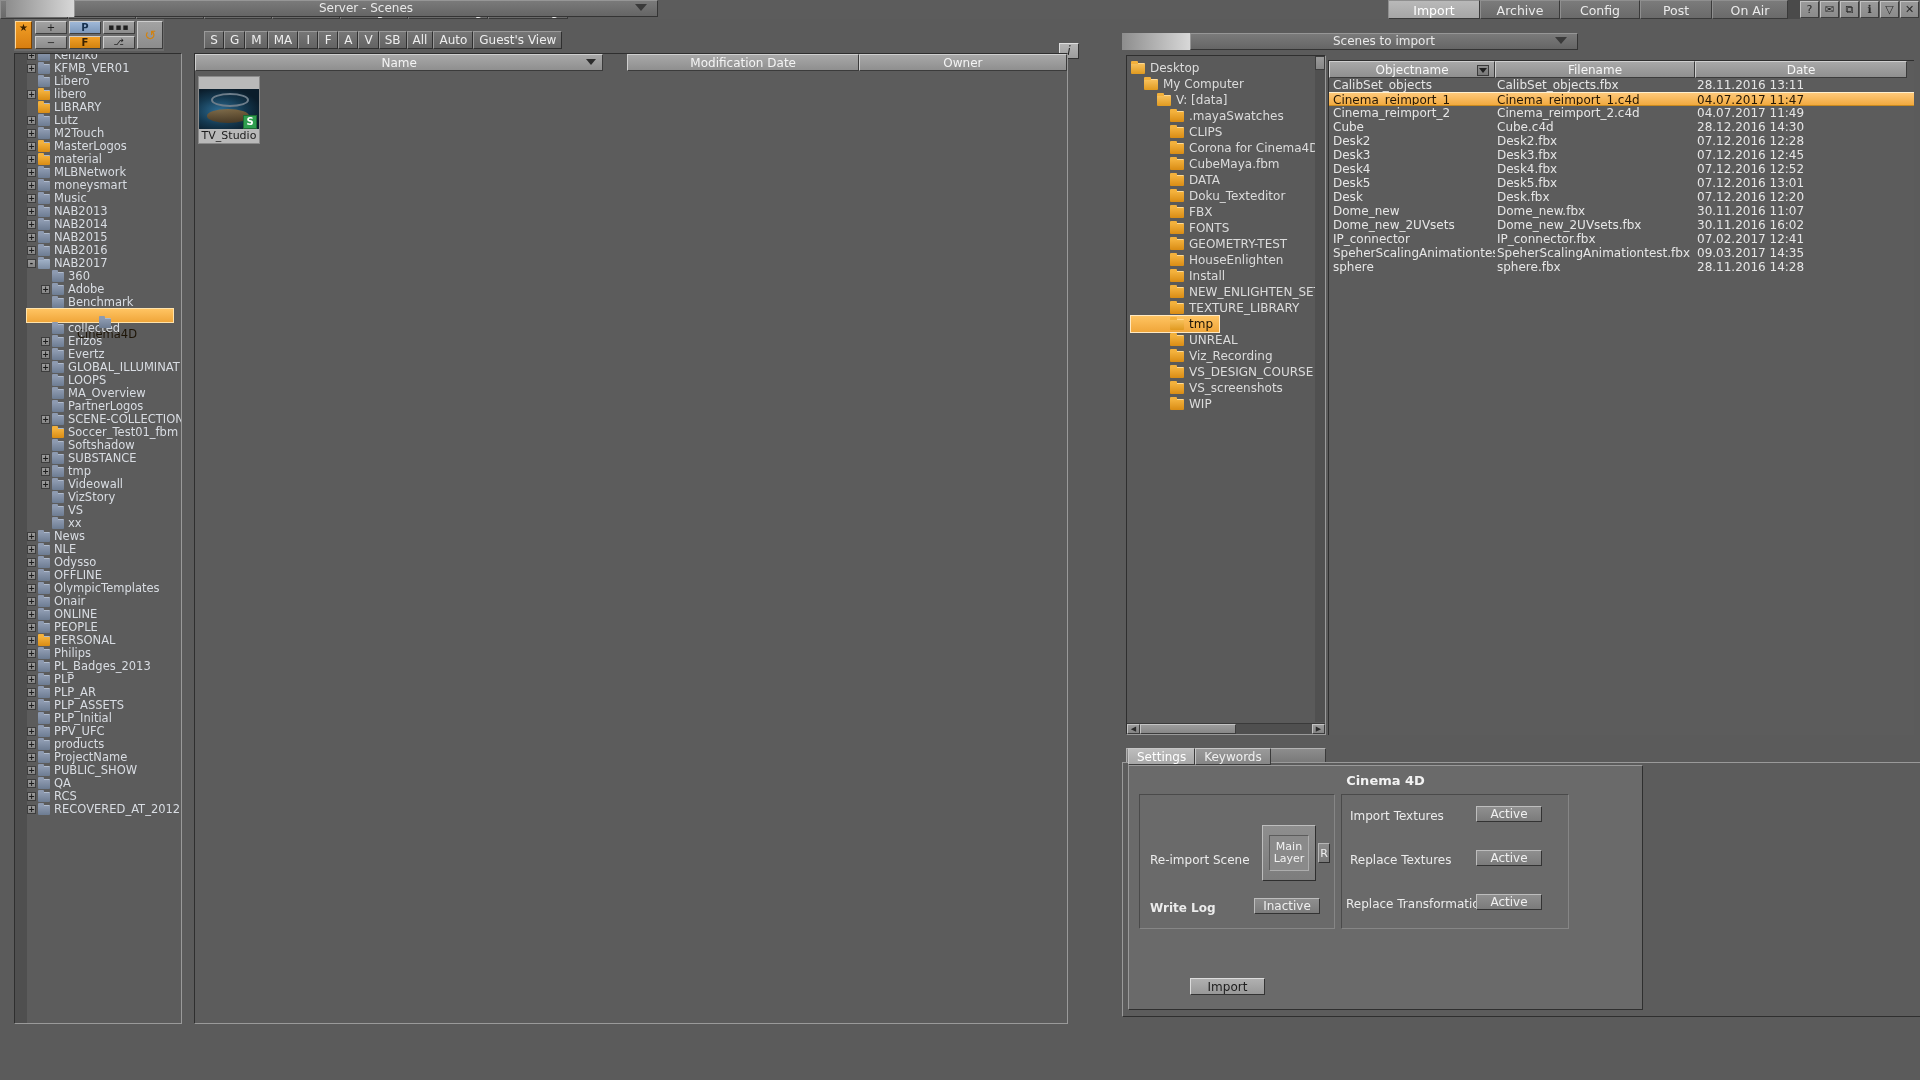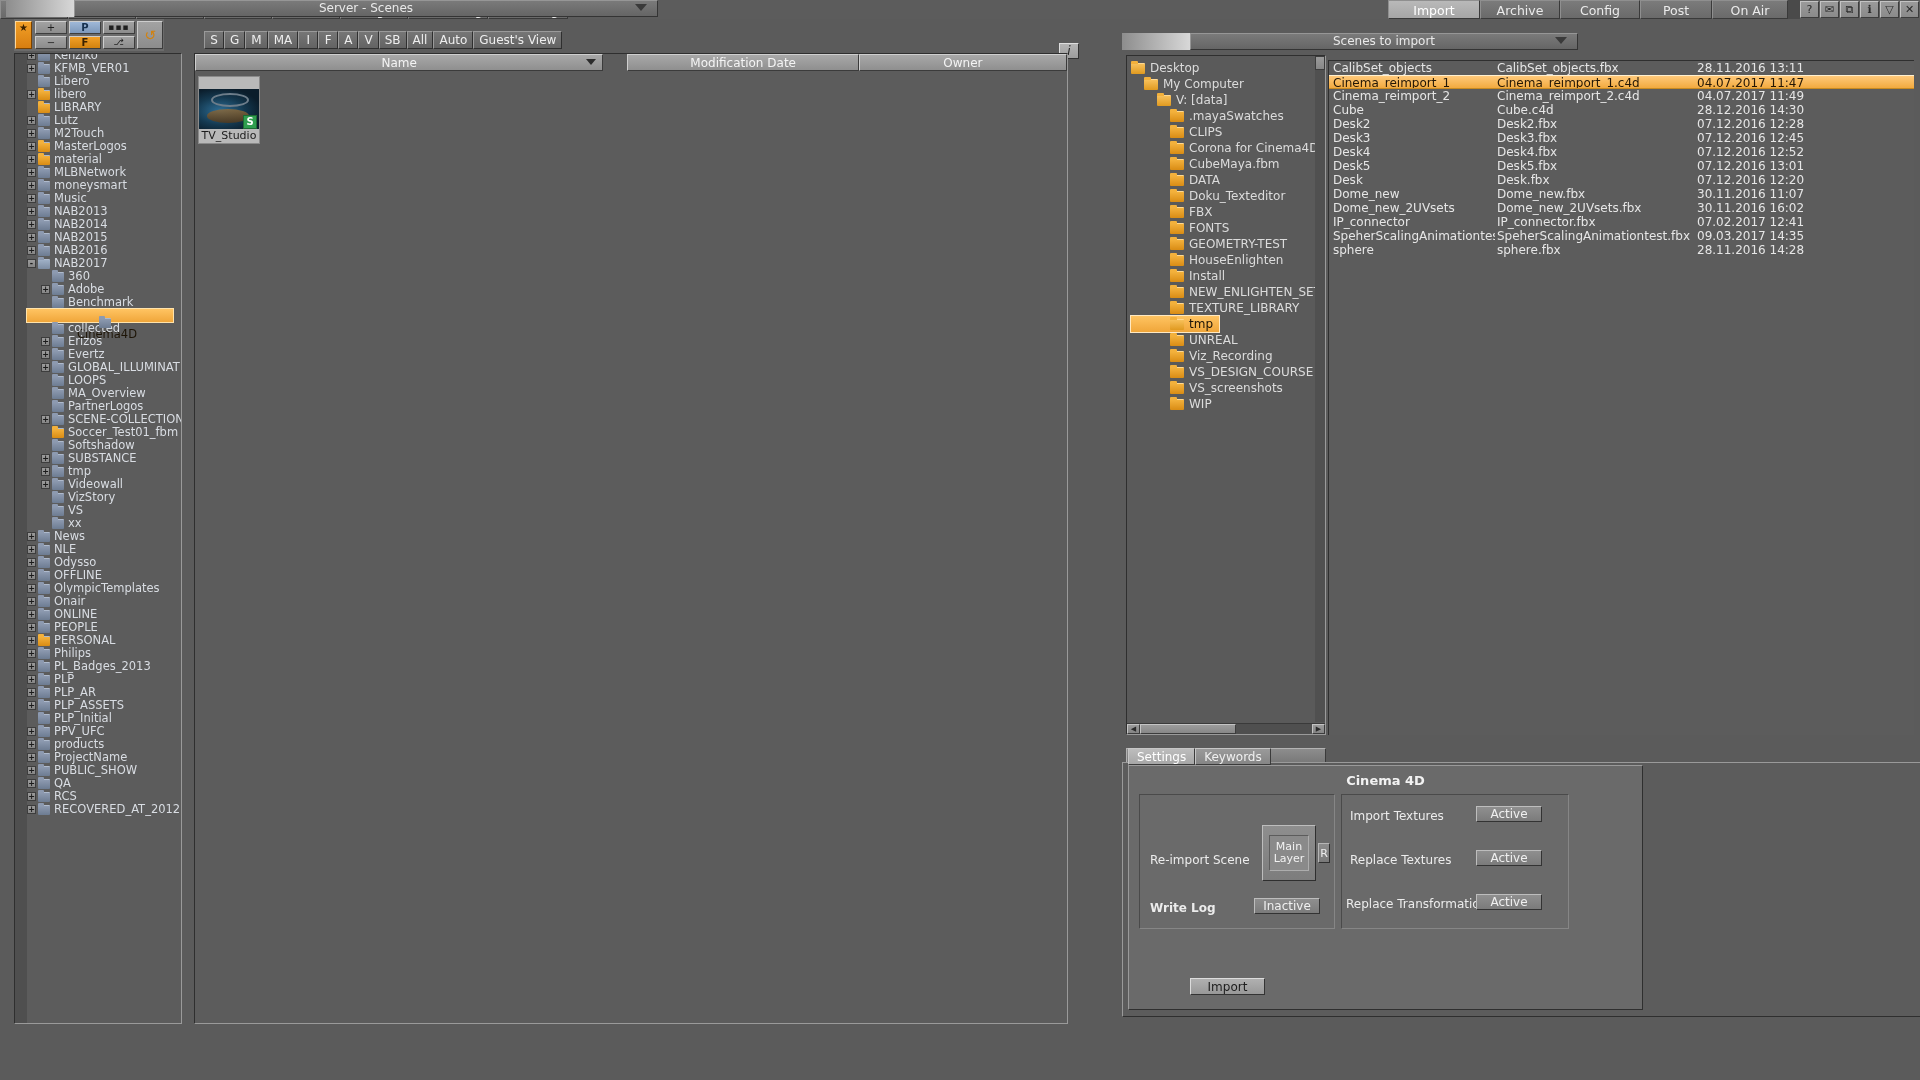--- a/index.html
+++ b/index.html
@@ -747,20 +747,27 @@
     <div class="sb-thumb" style="width:96px"></div>
     <div class="sb-track"></div>
     <div class="sb-arrow">▶</div>
   </div>
 </div>
 
 <div id="pathAliases">Path Aliases</div>
 <div id="aliasBody"></div>
 
 <div id="fileTable">
+  <div class="ft-hdr" id="ftHdr">
+      <div class="ft-h" style="width: 166px;"><span>Objectname</span><span class="sortcaret">
+          <i></i>
+        </span></div>
+      <div class="ft-h" style="width: 200px;"><span>Filename</span></div>
+      <div class="ft-h" style="width: 212px;"><span>Date</span></div>
+    </div>
   <div id="ftBody">
       <div class="ft-row">
         <div class="ft-c1">CalibSet_objects</div>
         <div class="ft-c2">CalibSet_objects.fbx</div>
         <div class="ft-c3">28.11.2016 13:11</div>
       </div>
       <div class="ft-row sel">
         <div class="ft-c1">Cinema_reimport_1</div>
         <div class="ft-c2">Cinema_reimport_1.c4d</div>
         <div class="ft-c3">04.07.2017 11:47</div>

